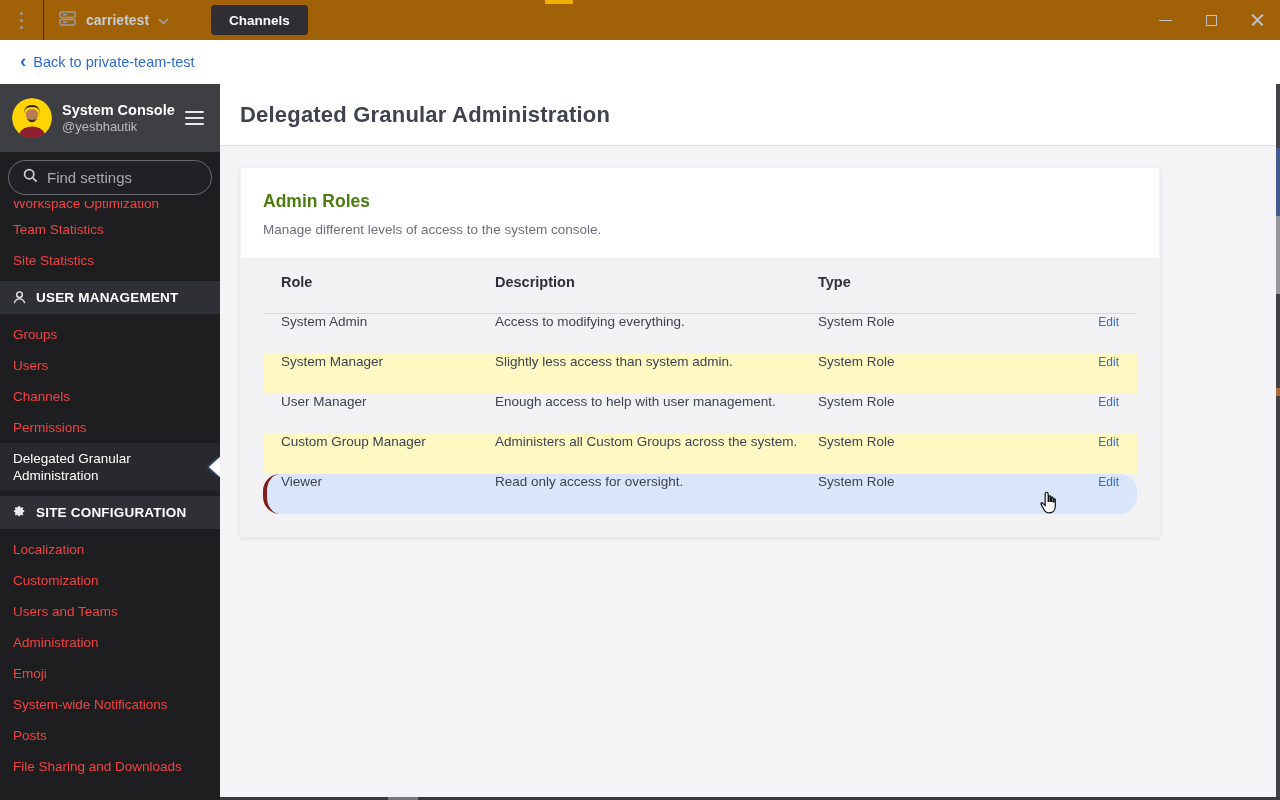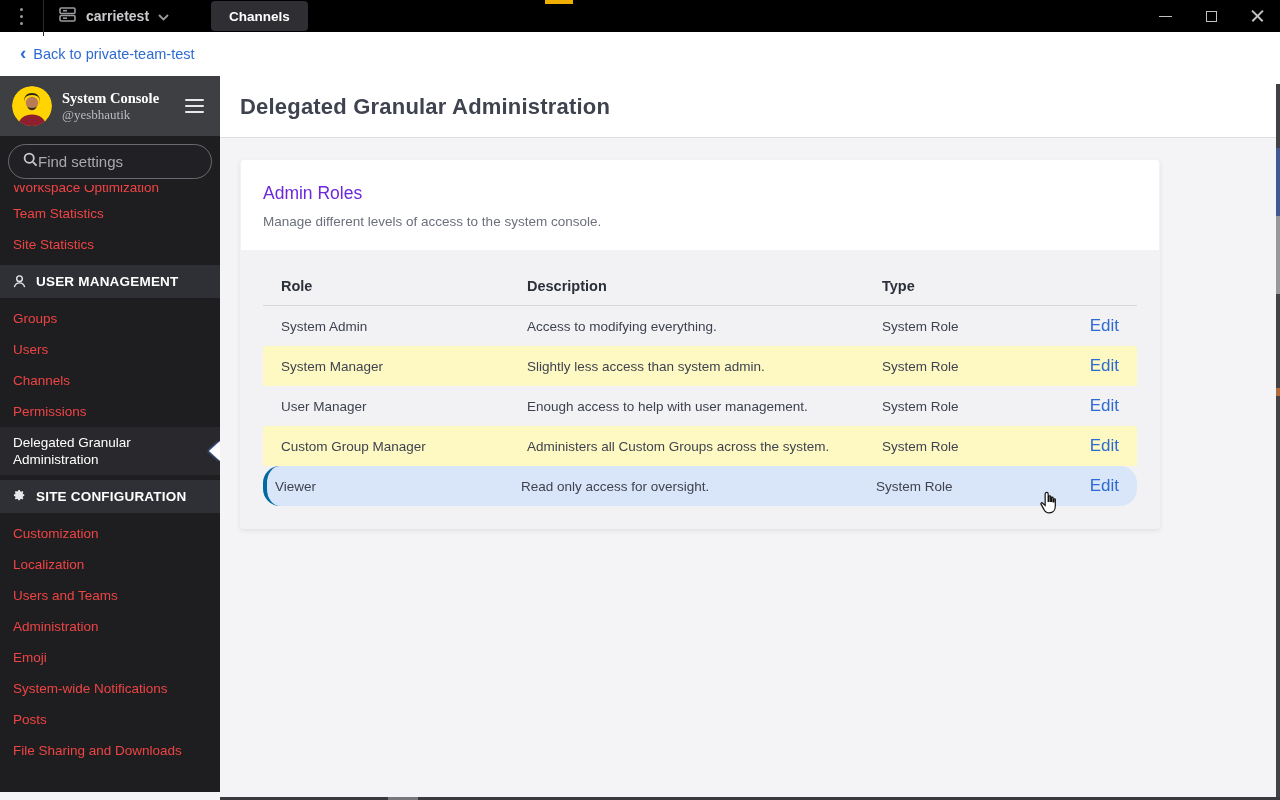--- a/index.html
+++ b/index.html
@@ -1,20 +1,20 @@
 <!DOCTYPE html>
 <html><head>
 <meta charset="utf-8">
 <style>
   * { margin:0; padding:0; box-sizing:border-box; }
   html,body { width:1280px; height:800px; overflow:hidden;
     font-family:"Liberation Sans","DejaVu Sans",sans-serif; background:#f4f4f6; }
 
   
-  .titlebar { height:32px; background:#000000; display:flex; align-items:center; position:relative; }
+  .titlebar { height:40px; background:#a16207; display:flex; align-items:center; position:relative; }
   .speck { position:absolute; left:545px; top:0; width:28px; height:4px; background:#f0ae00; }
   .kebab { width:44px; height:40px; display:flex; align-items:center; justify-content:center; border-right:1px solid #2c2c30; }
   .kebab .dot { width:3px; height:3px; border-radius:50%; background:#9a9a9f; margin:2px 0; }
   .kebab .dots { display:flex; flex-direction:column; }
   .team-btn { display:flex; align-items:center; gap:9px; padding:0 16px 0 14px; height:40px; cursor:default; }
   .team-name { color:#c9cbce; font-size:14px; font-weight:600; }
   .tab { background:#2e2e33; border-radius:4px; height:30px; display:flex; align-items:center;
     padding:0 18px; margin-left:26px; color:#fff; font-size:13.5px; font-weight:700; }
   .win-controls { margin-left:auto; display:flex; height:40px; }
   .win-btn { width:46px; height:40px; display:flex; align-items:center; justify-content:center; }
@@ -27,31 +27,31 @@
   
   .backbar { height:44px; background:#ffffff; display:flex; align-items:center; padding-left:20px; }
   .back-link { color:#2d6ad2; font-size:14.5px; display:flex; align-items:center; gap:7px; cursor:pointer; text-decoration:none; }
   .back-chev { font-size:19px; line-height:14px; font-weight:700; margin-top:-2px; }
 
   
   .app { display:flex; height:716px; }
 
   
   .sidebar { width:220px; background:#1e1e21; display:flex; flex-direction:column; overflow:hidden; flex-shrink:0; }
-  .sb-header { height:60px; background:#3e3f43; display:flex; align-items:center; padding:0 12px; flex-shrink:0;font-family:Liberation Serif, serif; }
+  .sb-header { height:68px; background:#3e3f43; display:flex; align-items:center; padding:0 12px; flex-shrink:0; }
   .avatar { width:40px; height:40px; border-radius:50%; flex-shrink:0; overflow:hidden; }
   .sb-head-text { margin-left:10px; line-height:1.25; }
   .sb-title { color:#ffffff; font-size:14.5px; font-weight:700; }
   .sb-sub { color:#b8bac0; font-size:13px; }
   .burger { margin-left:auto; display:flex; flex-direction:column; gap:3.5px; cursor:pointer; padding:4px; }
   .burger i { display:block; width:19px; height:2.6px; background:#e8e8ea; border-radius:1px; }
 
   .sb-search { padding:8px 8px 6px; flex-shrink:0; }
   .search-pill { height:35px; border:1px solid #6a6b70; border-radius:18px; background:#212125;
-    display:flex; align-items:center; padding:0 14px; }
+    display:flex; align-items:center; padding:0 14px; gap:9px; }
   .search-pill svg { flex-shrink:0; }
   .search-ph { color:#a8a9ae; font-size:15px; }
 
   .sb-nav { flex:1; overflow:hidden; }
   .sb-item { padding:7px 13px; font-size:13.5px; color:#ef4444; line-height:17px; cursor:pointer; }
   .sb-item.cut { height:13px; overflow:hidden; position:relative; padding:0 13px; }
   .sb-item.cut span { display:block; margin-top:-6px; }
   .sb-section { background:#2f3035; margin:5px 0; padding:9px 12px; display:flex; align-items:center; gap:9px;
     color:#ffffff; font-size:13.5px; font-weight:600; letter-spacing:.2px; }
   .sb-item.selected { background:#29292d; color:#ffffff; position:relative; padding-right:22px; }
@@ -62,32 +62,32 @@
   
   .main { flex:1; display:flex; flex-direction:column; background:#f4f4f6; min-width:0; }
   .page-header { height:62px; background:#ffffff; border-bottom:1px solid #e0e0e4;
     display:flex; align-items:center; padding-left:20px; flex-shrink:0; }
   .page-title { color:#3f4350; font-size:22px; font-weight:700; letter-spacing:.2px; }
   .content { flex:1; padding:21px 0 0 20px; position:relative; }
 
   .card { width:920px; background:#ffffff; border-radius:4px; border:1px solid rgba(0,0,0,.05);
     box-shadow:0 2px 5px rgba(0,0,0,.08); overflow:hidden; }
   .card-head { padding:23px 22px 21px; }
-  .card-title { color:#6d28d9; font-size:17.5px; font-weight:400; }
+  .card-title { color:#4d7c0f; font-size:17.5px; font-weight:700; }
   .card-sub { color:#6b707c; font-size:13.5px; margin-top:10px; }
   .table-section { background:#f2f2f4; padding:16px 22px 22px; }
-  .trow { display:flex; align-items:center; height:40px; padding:0 18px; font-size:13.5px; color:#3f4350;gap:32px; }
+  .trow { display:flex; height:40px; padding:0 18px; font-size:13.5px; color:#3f4350; }
   .trow.head { font-size:14.5px; font-weight:600; color:#2c303a; border-bottom:1px solid #d6d6db; }
   .trow.stripe { background:#fef9c3; }
-  .trow.hl { background:#d9e5f8; border-left:4px solid #0369a1; padding-left:8px;border-radius:17px; }
+  .trow.hl { background:#d9e5f8; border-left:4px solid #7f1d1d; padding-left:14px;border-radius:17px; }
   .c-role { width:214px; flex-shrink:0; }
   .c-desc { width:323px; flex-shrink:0; }
   .c-type { flex:1; }
   .c-edit { margin-left:auto; }
-  .edit-link { color:#2d6ad2; font-size:17px; cursor:pointer; text-decoration:none; }
+  .edit-link { color:#2d6ad2; font-size:12px; cursor:pointer; text-decoration:none; }
 
   
   .v-strip { position:fixed; right:0; top:84px; width:4px; height:716px; background:#414146; z-index:50; }
   .v-strip .seg-blue { position:absolute; top:64px; left:0; width:4px; height:68px; background:#41598e; }
   .v-strip .seg-gray { position:absolute; top:132px; left:0; width:4px; height:78px; background:#98989c; }
   .v-strip .seg-orange { position:absolute; top:304px; left:0; width:4px; height:8px; background:#b06a3a; }
   .h-strip { position:fixed; left:220px; right:0; bottom:0; height:3px; background:#3a3a3e; z-index:50; }
   .h-strip .thumb { position:absolute; left:168px; width:30px; height:3px; background:#77777c; }
   .cursor { position:fixed; left:1038px; top:490px; z-index:100; pointer-events:none; }
 </style>
@@ -201,22 +201,22 @@
         <div class="sb-item"><span>Permissions</span></div>
         <div class="sb-item selected"><span>Delegated Granular Administration</span><span class="sel-caret"></span></div>
         <div class="sb-section">
           <span style="display: flex;">
             <svg width="15" height="15" viewBox="0 0 16 16">
               <path fill="#e8e8ea" d="M8 5.2A2.8 2.8 0 1 0 8 10.8 2.8 2.8 0 0 0 8 5.2zm0 4.3A1.5 1.5 0 1 1 8 6.5a1.5 1.5 0 0 1 0 3zM14.5 9l-1.4-.4c-.1-.4-.2-.8-.4-1.1l.8-1.3-1.2-1.2-1.3.8c-.3-.2-.7-.3-1.1-.4L9.5 4h-1.7l-.4 1.4c-.4.1-.8.2-1.1.4l-1.3-.8-1.2 1.2.8 1.3c-.2.3-.3.7-.4 1.1L2.8 9v1.7l1.4.4c.1.4.2.8.4 1.1l-.8 1.3 1.2 1.2 1.3-.8c.3.2.7.3 1.1.4l.4 1.4h1.7l.4-1.4c.4-.1.8-.2 1.1-.4l1.3.8 1.2-1.2-.8-1.3c.2-.3.3-.7.4-1.1l1.4-.4z" transform="scale(.94) translate(-0.6,-2.8)"></path>
             </svg>
           </span>
           <span>SITE CONFIGURATION</span>
         </div>
+        <div class="sb-item"><span>Localization</span></div>
         <div class="sb-item"><span>Customization</span></div>
-        <div class="sb-item"><span>Localization</span></div>
         <div class="sb-item"><span>Users and Teams</span></div>
         <div class="sb-item"><span>Administration</span></div>
         <div class="sb-item"><span>Emoji</span></div>
         <div class="sb-item"><span>System-wide Notifications</span></div>
         <div class="sb-item"><span>Posts</span></div>
         <div class="sb-item"><span>File Sharing and Downloads</span></div>
       </div>
   </div>
 
   <div class="main">

